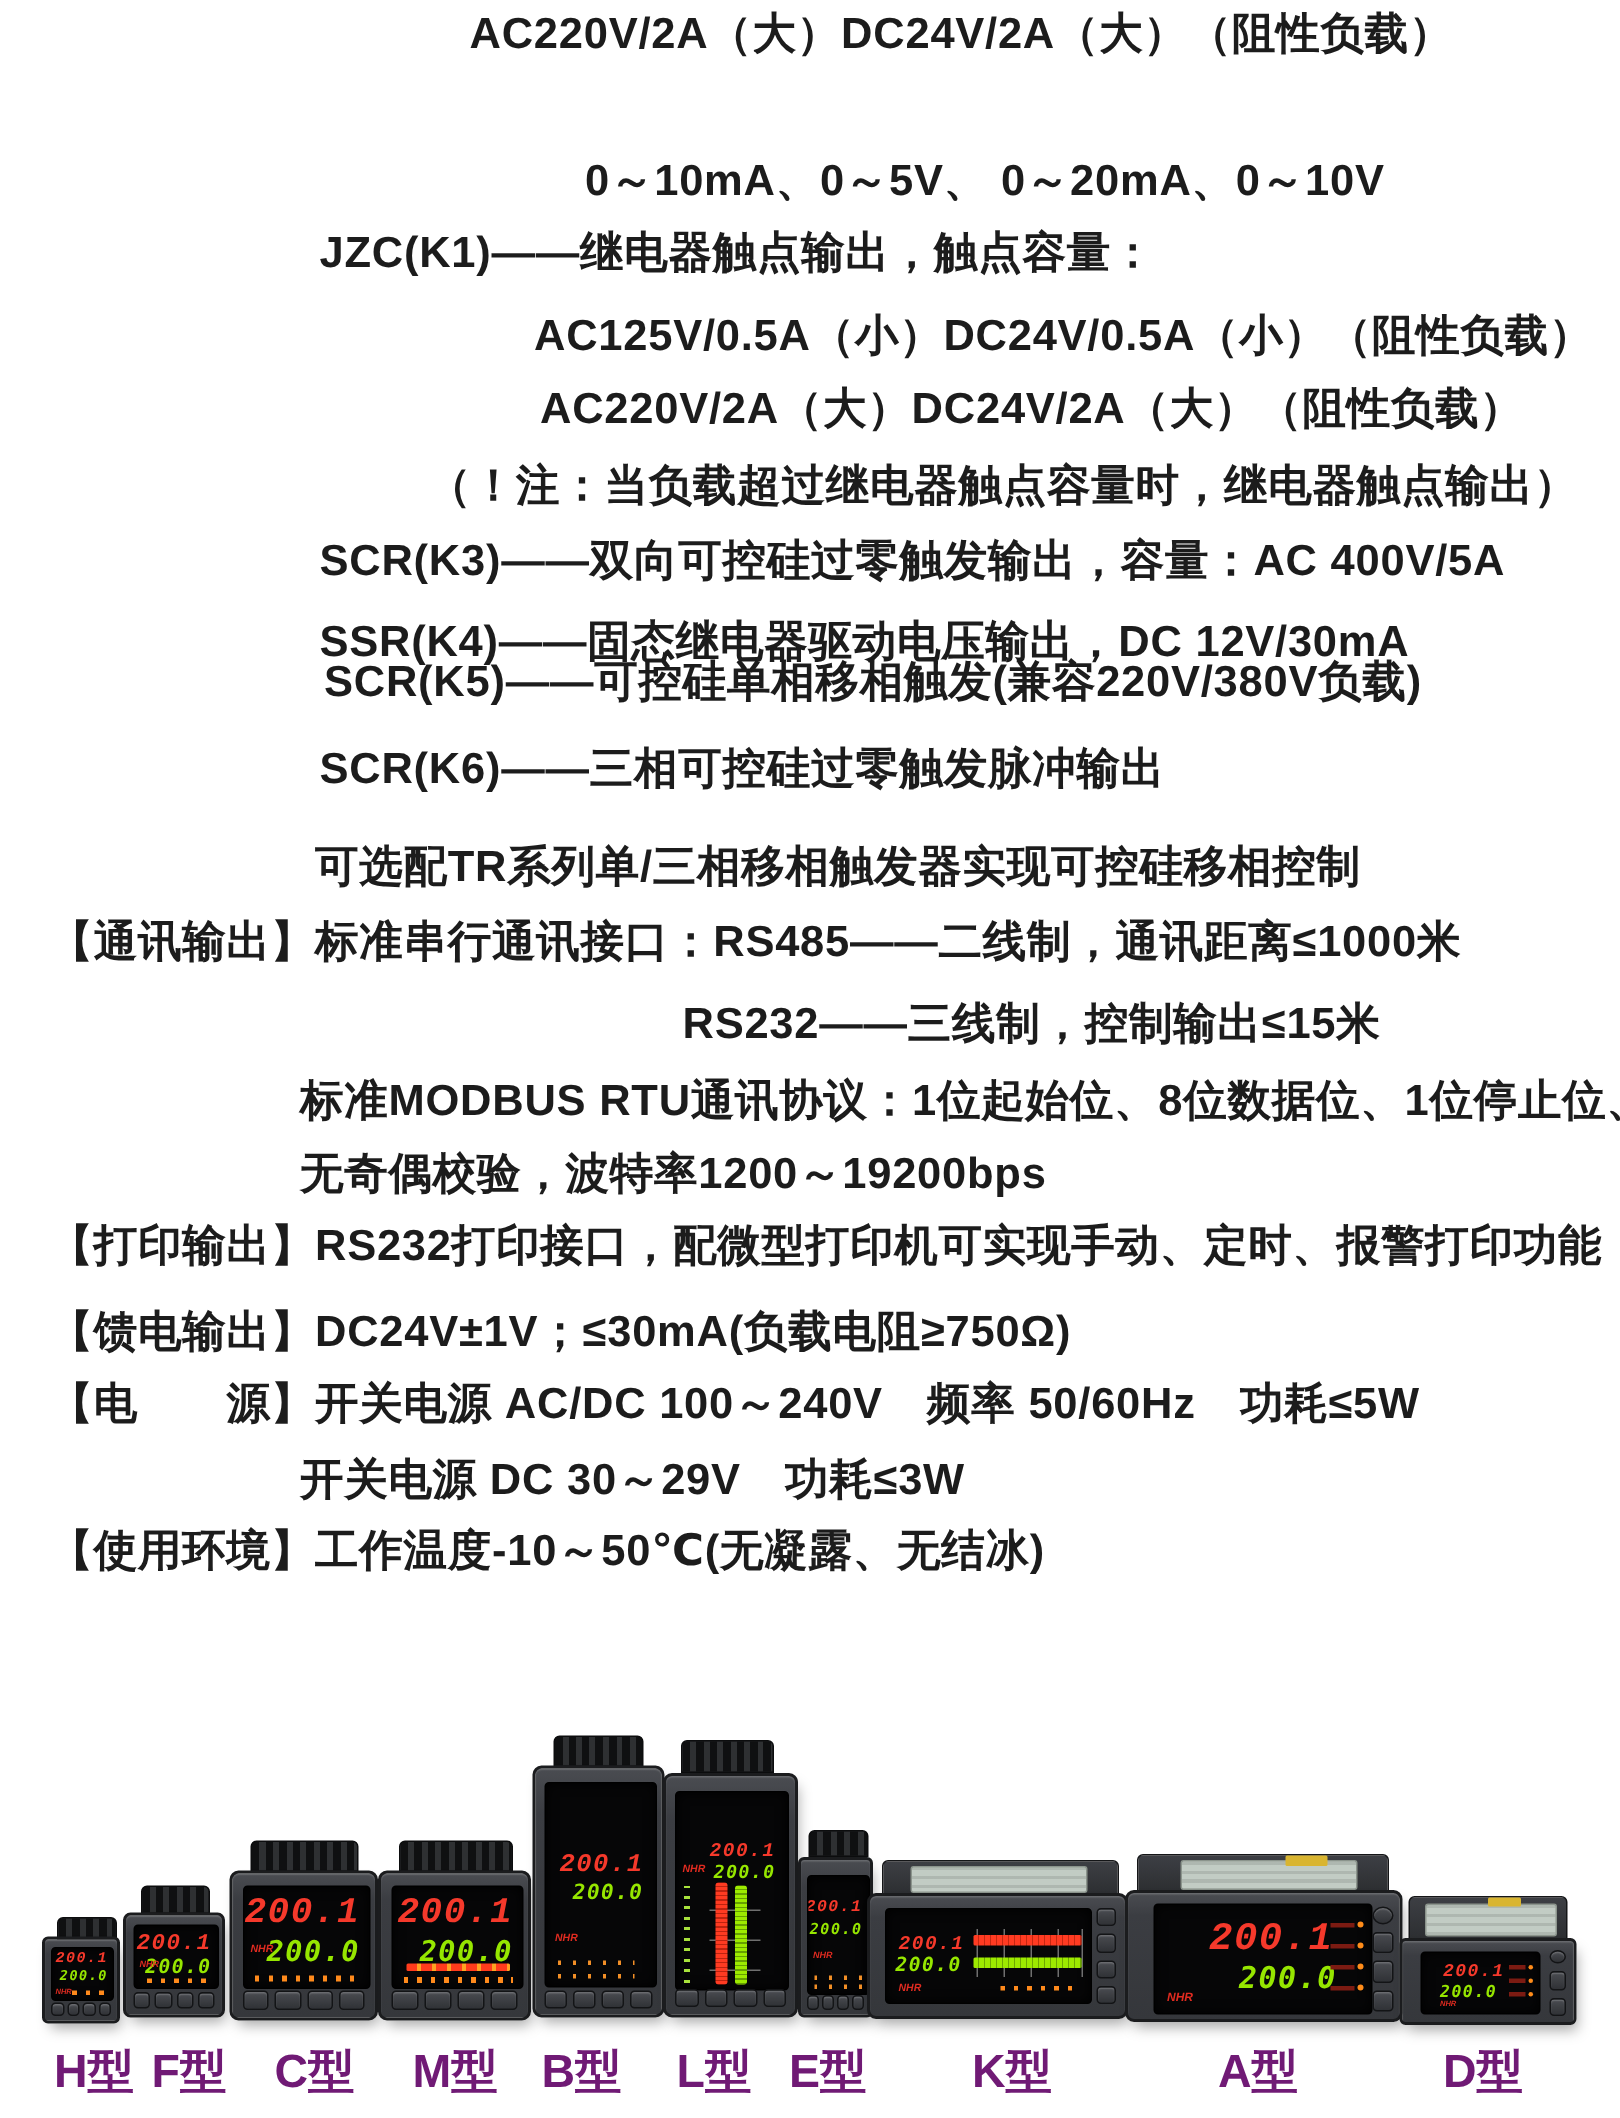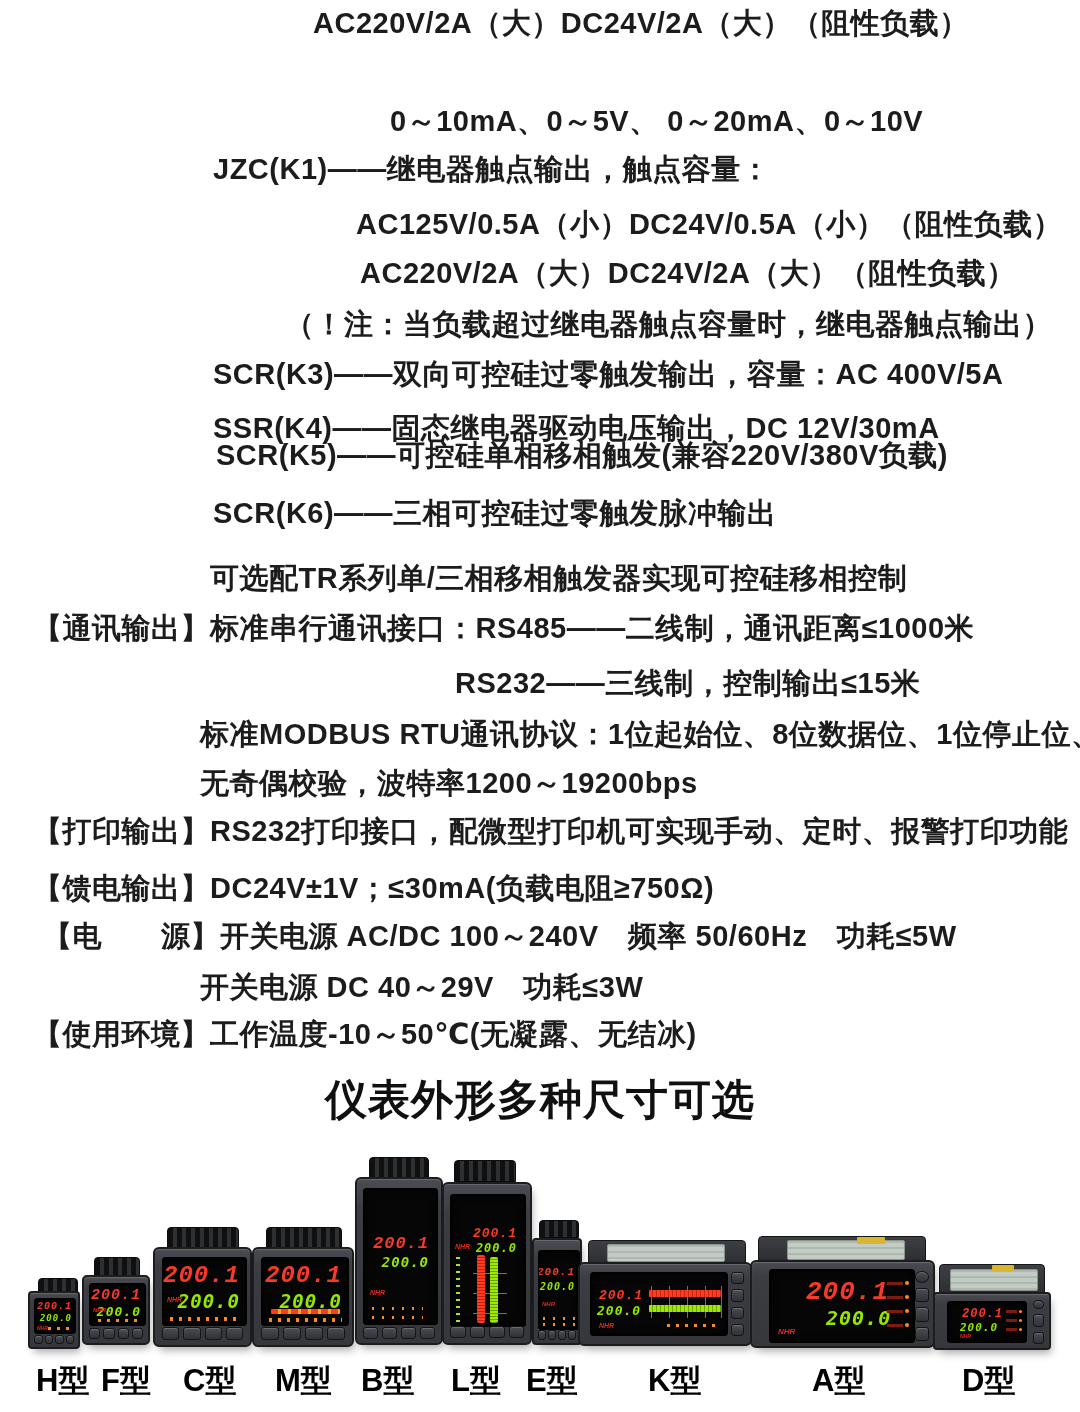--- a/index.html
+++ b/index.html
@@ -39,21 +39,21 @@
   .gridline{background:#6f6f6f;}
   .ticks{background:repeating-linear-gradient(180deg,#a8e23c 0 2px,rgba(0,0,0,0) 2px 7px);}
   .sticker{background:var(--sticker);background-image:repeating-linear-gradient(180deg,rgba(0,0,0,.10) 0 2px,rgba(0,0,0,0) 2px 6px);
            border:1px solid #8b948c;border-radius:2px;}
   .tag{background:var(--tag_yellow);border-radius:1px;}
   .housing{background:linear-gradient(180deg,#3d3f44,#2c2e31);border:1px solid #141517;border-radius:4px 4px 0 0;}
   .indrow{display:flex;align-items:center;gap:2px;}
   .indrow .t{position:static;height:3px;flex:1;background:#7c1b12;}
   .indrow .d{position:static;width:4px;height:4px;border-radius:50%;background:#ff8c1a;}
   .indgrid{background:repeating-linear-gradient(90deg,rgba(255,150,40,.95) 0 2px,rgba(0,0,0,0) 2px 10px);}
-  .model-label{position:absolute;font-size:31px;font-weight:700;color:#000000;white-space:nowrap;}
+  .model-label{position:absolute;font-size:31px;font-weight:700;color:#701a75;white-space:nowrap;}
 </style>
 </head>
 <body>
 
 <div class="page">
 
   <div class="spec-line" style="left:313px;top:6px">AC220V/2A（大）DC24V/2A（大）（阻性负载）</div>
   <div class="spec-line" style="left:390px;top:104px">0～10mA、0～5V、 0～20mA、0～10V</div>
   <div class="spec-line" style="left:213px;top:152px">JZC(K1)——继电器触点输出，触点容量：</div>
   <div class="spec-line" style="left:356px;top:207px">AC125V/0.5A（小）DC24V/0.5A（小）（阻性负载）</div>
@@ -63,25 +63,24 @@
   <div class="spec-line" style="left:213px;top:411px">SSR(K4)——固态继电器驱动电压输出，DC 12V/30mA</div>
   <div class="spec-line" style="left:216px;top:438px">SCR(K5)——可控硅单相移相触发(兼容220V/380V负载)</div>
   <div class="spec-line" style="left:213px;top:496px">SCR(K6)——三相可控硅过零触发脉冲输出</div>
   <div class="spec-line" style="left:210px;top:561px">可选配TR系列单/三相移相触发器实现可控硅移相控制</div>
   <div class="spec-line" style="left:33px;top:611px">【通讯输出】标准串行通讯接口：RS485——二线制，通讯距离≤1000米</div>
   <div class="spec-line" style="left:455px;top:666px">RS232——三线制，控制输出≤15米</div>
   <div class="spec-line" style="left:200px;top:717px">标准MODBUS RTU通讯协议：1位起始位、8位数据位、1位停止位、</div>
   <div class="spec-line" style="left:200px;top:766px">无奇偶校验，波特率1200～19200bps</div>
   <div class="spec-line" style="left:33px;top:814px">【打印输出】RS232打印接口，配微型打印机可实现手动、定时、报警打印功能</div>
   <div class="spec-line" style="left:33px;top:871px">【馈电输出】DC24V±1V；≤30mA(负载电阻≥750Ω)</div>
-  <div class="spec-line" style="left:43px;top:919px">【电　　源】开关电源 AC/DC 100～240V　频率 50/60Hz　功耗≤5W</div>
-  <div class="spec-line" style="left:200px;top:970px">开关电源 DC 40～29V　功耗≤3W</div>
+  <div class="spec-line" style="left:33px;top:919px">【电　　源】开关电源 AC/DC 100～240V　频率 50/60Hz　功耗≤5W</div>
+  <div class="spec-line" style="left:200px;top:970px">开关电源 DC 30～29V　功耗≤3W</div>
   <div class="spec-line" style="left:33px;top:1017px">【使用环境】工作温度-10～50℃(无凝露、无结冰)</div>
 
-  <div class="title">仪表外形多种尺寸可选</div>
 
   <div class="meter" style="left:28px;top:1276px;width:56px;height:74px;">
     <div class="vent" style="left:10px;top:2px;width:40px;height:15px;"></div>
     <div class="bezel" style="left:0;top:15px;width:52px;height:58px;border-radius:4px;">
       <div class="screen" style="left:4px;top:5px;width:42px;height:36px;">
         <div class="pv" style="right:3px;top:3px;font-size:10px;">200.1</div>
         <div class="sv" style="right:3px;top:15px;font-size:9px;">200.0</div>
         <div class="brand" style="left:2px;bottom:2px;font-size:5px;">NHR</div>
         <div class="dots" style="left:13px;right:3px;bottom:3px;height:3px;"></div>
       </div>

